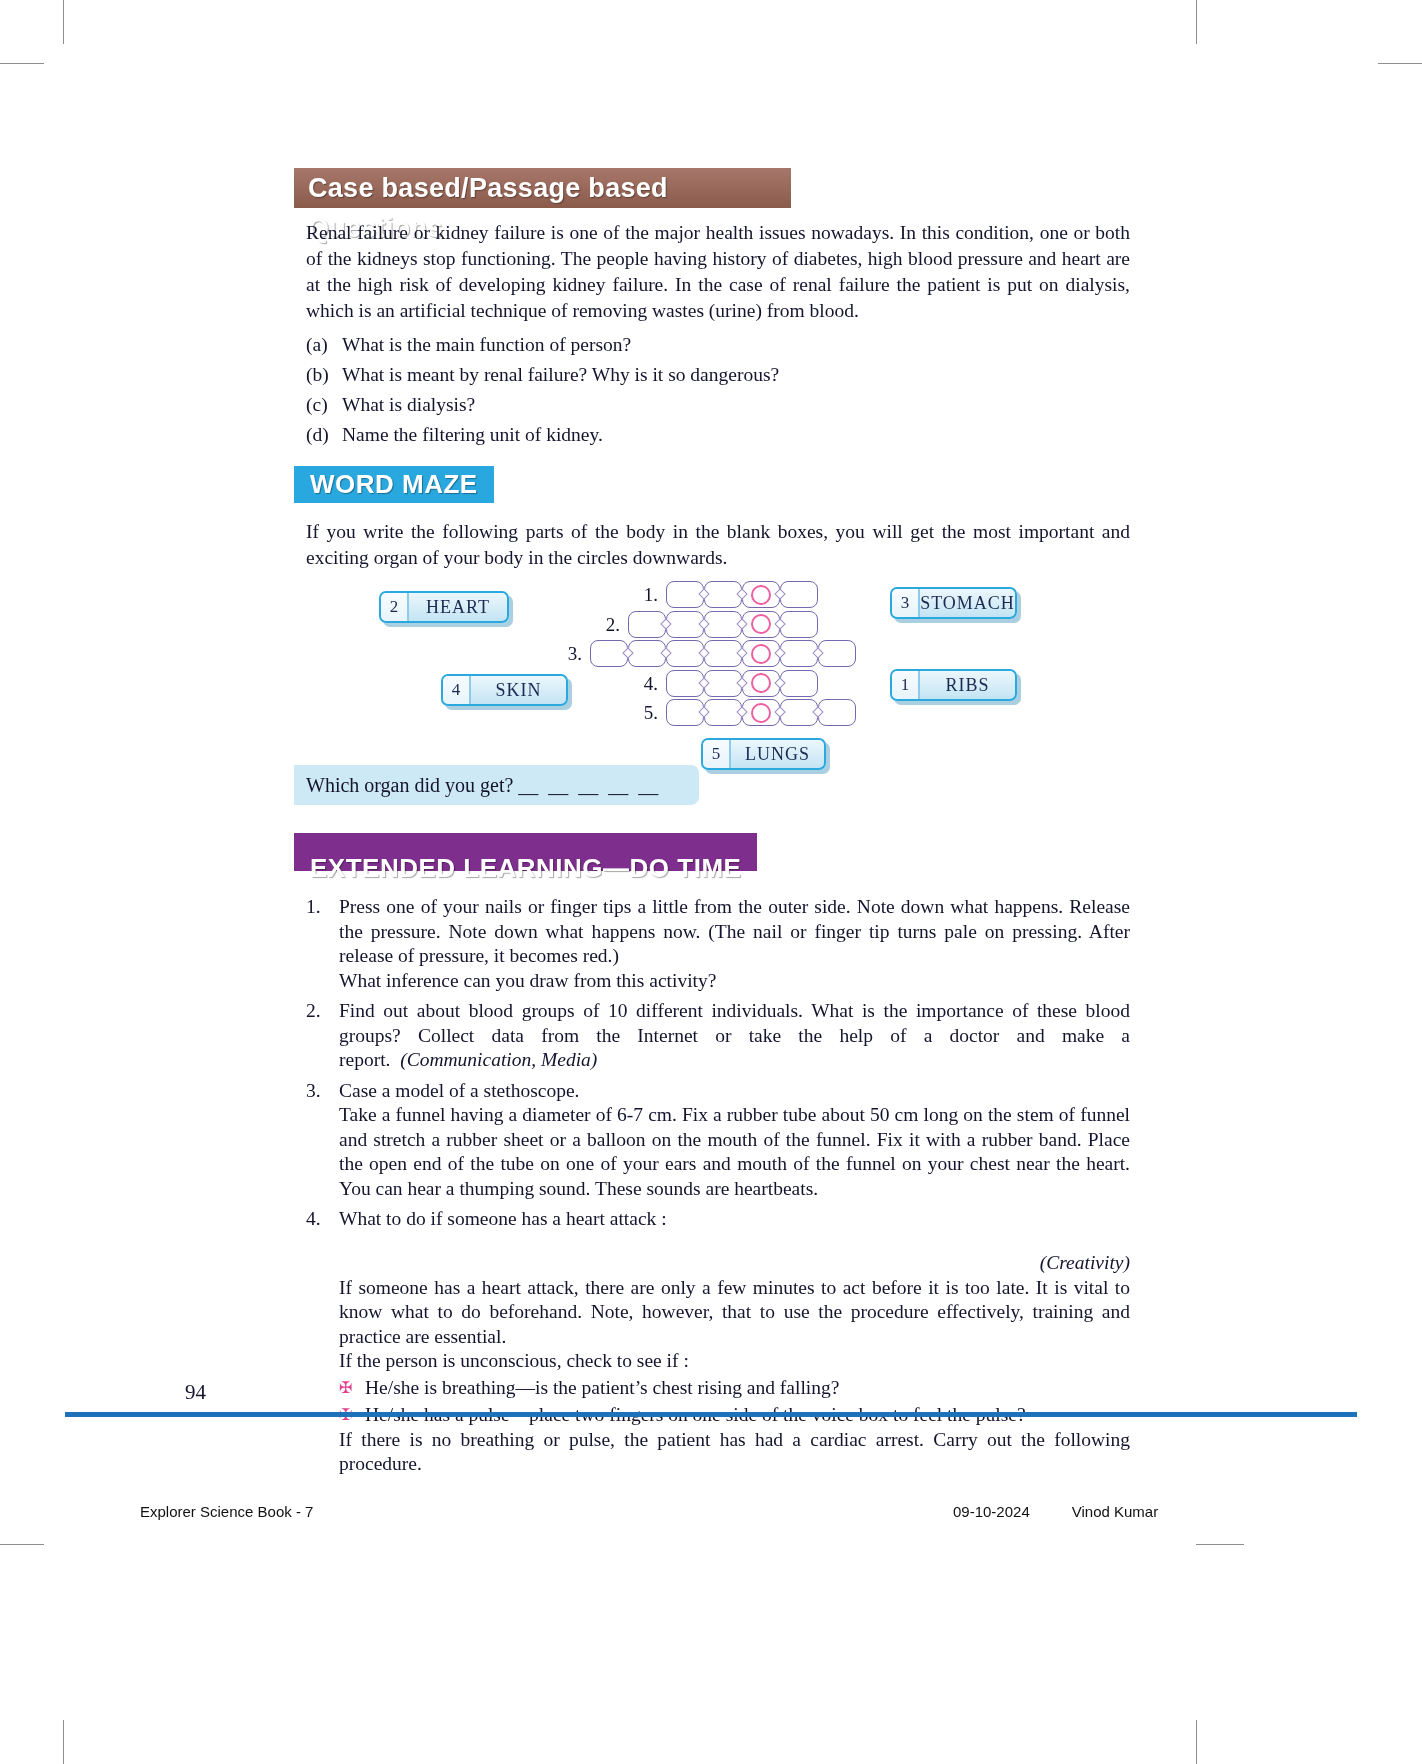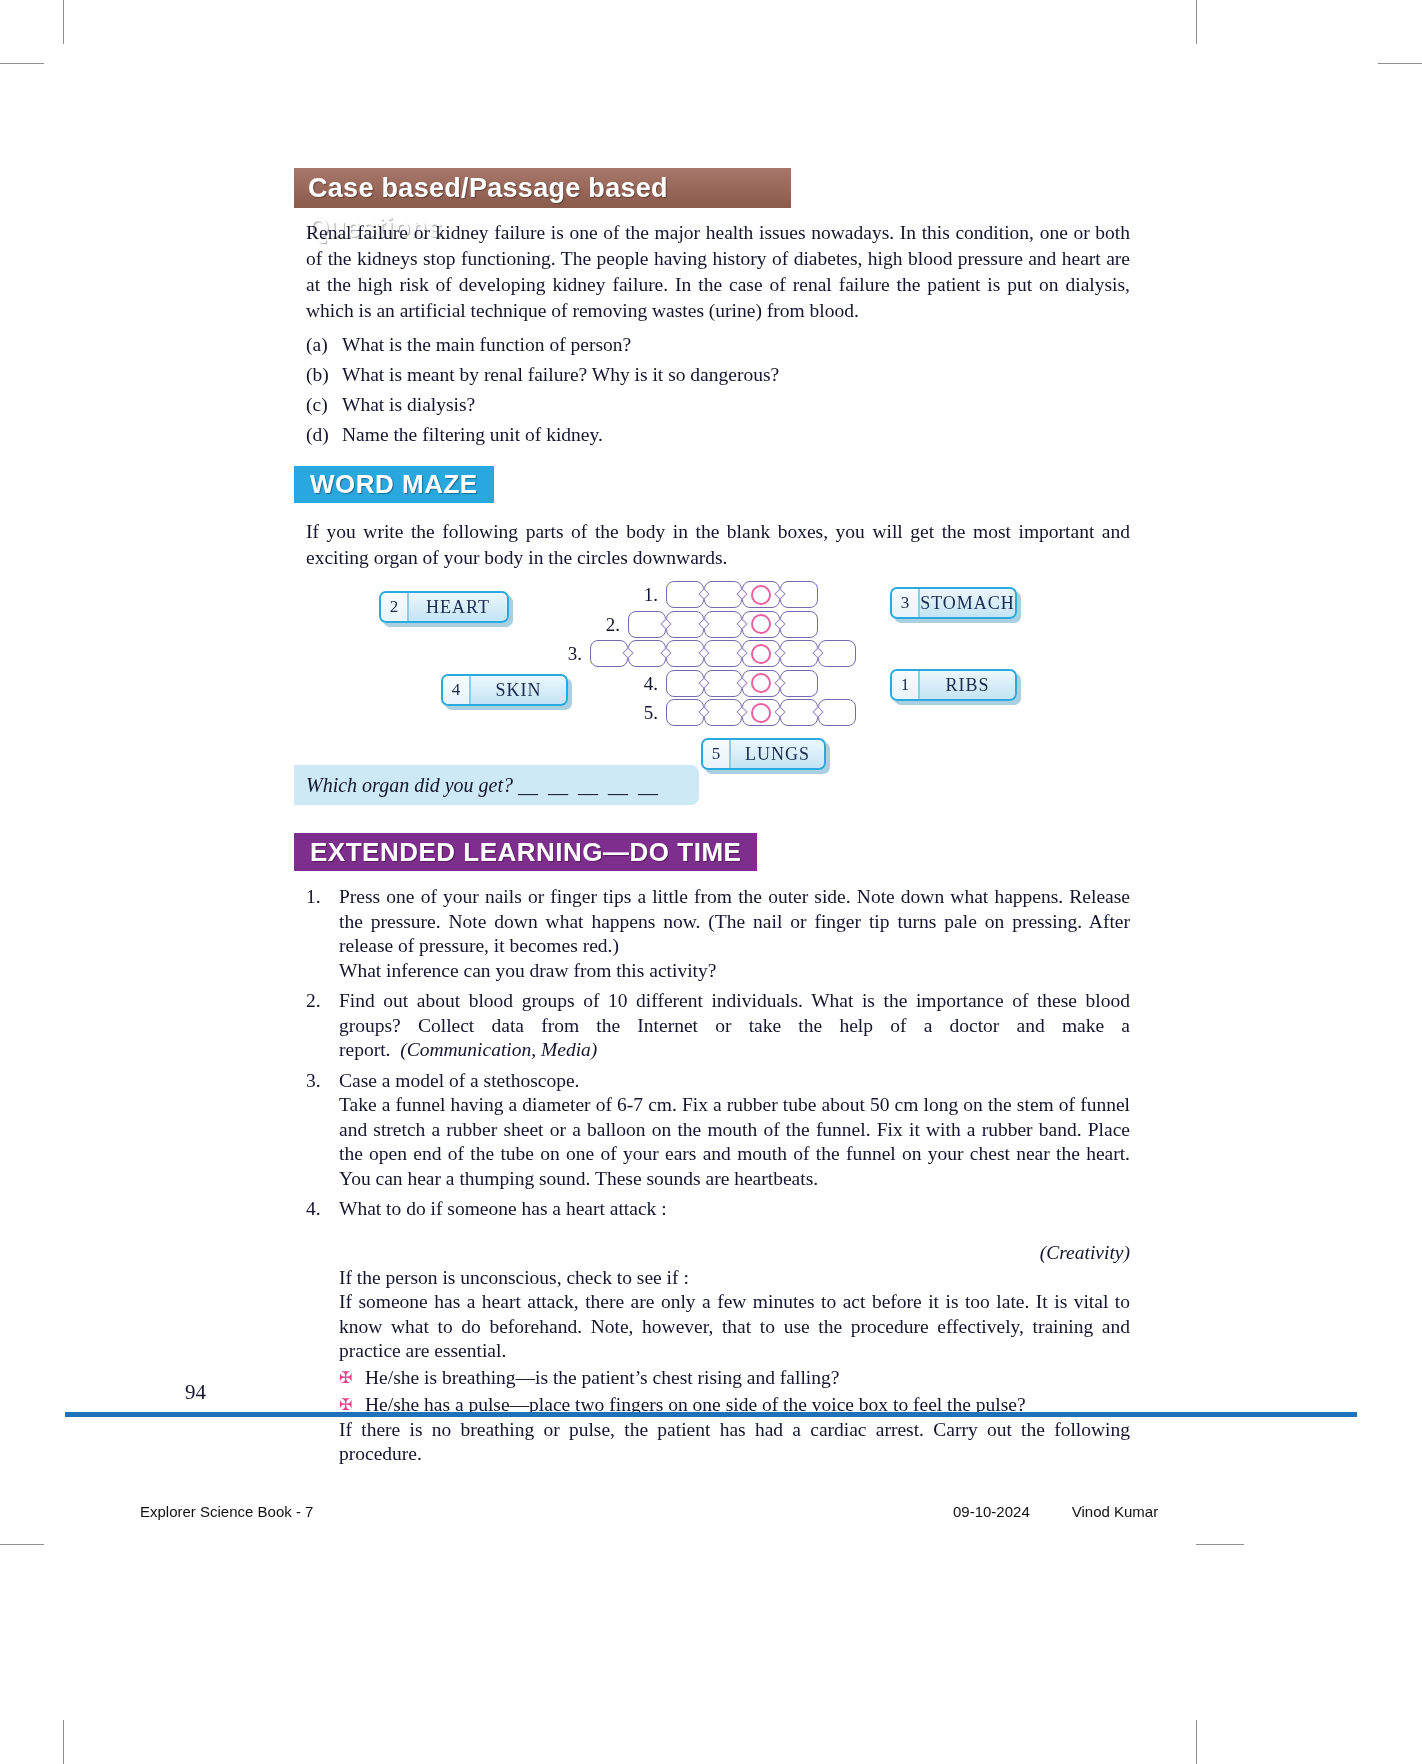--- a/index.html
+++ b/index.html
@@ -9,21 +9,21 @@
   }
   .crop{position:absolute;background:#8f8f8f;}
   .content{position:absolute;left:294px;top:168px;width:836px;}
   .pad{padding-left:12px;box-sizing:border-box;}
   .banner{color:#fff;font-family:"Liberation Sans", sans-serif;font-weight:bold;
     text-shadow:1px 1px 1px rgba(0,0,0,.35);box-sizing:border-box;}
   .banner-case{width:497px;height:40px;line-height:40px;padding-left:14px;font-size:27px;
     background:linear-gradient(180deg,#a7776b,#8a5a4b);letter-spacing:.3px;}
   .banner-maze{display:inline-block;padding:0 16px;height:37px;line-height:37px;font-size:26px;
     background:#29a8e0;margin-top:16px;letter-spacing:.5px;}
-  .banner-ext{display:inline-block;padding:0 16px;height:38px;line-height:38px;font-size:26px;
+  .banner-ext{display:inline-block;padding:16px 16px;height:38px;line-height:38px;font-size:26px;
     background:#7e2e8c;margin-top:28px;letter-spacing:.5px;}
   .body-text{font-size:19.5px;line-height:26px;text-align:justify;margin:0;}
   .intro{margin-top:12px;}
   .questions{margin-top:6px;}
   .q-row{display:flex;line-height:30px;font-size:19.5px;}
   .q-label{width:36px;flex:none;}
   .maze-intro{margin-top:16px;}
   .maze{position:relative;height:186px;margin-top:8px;width:836px;}
   .maze-grid{position:absolute;left:0;top:0;right:0;bottom:0;}
   .maze-cell{position:absolute;width:38px;height:27px;border:1.5px solid #7568ad;border-radius:8px;
@@ -32,21 +32,21 @@
   .maze-diamond{position:absolute;width:8px;height:8px;border:1px solid #9a8cc4;background:#fff;
     transform:rotate(45deg);box-sizing:border-box;z-index:2;}
   .maze-row-label{position:absolute;width:36px;text-align:right;font-size:19px;line-height:26px;}
   .word-box{position:absolute;height:32px;border:2px solid #2aa9df;border-radius:7px;
     background:linear-gradient(180deg,#ecf7fc,#c3e4f4);box-shadow:4px 4px 0 #a9cfe0;
     display:flex;align-items:stretch;box-sizing:border-box;color:#1c2a52;}
   .word-num{width:26px;display:flex;align-items:center;justify-content:center;font-size:17px;
     background:rgba(255,255,255,.6);border-right:2px solid #8ecbe8;border-radius:5px 0 0 5px;}
   .word-text{flex:1;display:flex;align-items:center;justify-content:center;font-size:18px;letter-spacing:1px;}
   .which-organ{width:405px;height:40px;background:#cde9f6;display:flex;align-items:center;
-    padding-left:12px;box-sizing:border-box;font-size:20px;border-radius:0 8px 8px 0;white-space:pre-wrap;font-style:italic;}
+    padding-left:12px;box-sizing:border-box;font-size:20px;border-radius:0 8px 8px 0;white-space:pre-wrap;}
   .ext{margin-top:14px;font-size:19.5px;line-height:24.5px;}
   .ext-item{display:flex;margin-bottom:6px;}
   .ext-num{width:33px;flex:none;}
   .ext-body{flex:1;text-align:justify;font-family:Liberation Serif, serif;}
   .ext-body p{margin:0;text-align:justify;}
   .head-row{display:flex;justify-content:space-between;}
   .credit{font-style:italic;white-space:nowrap;margin-top:44px;}
   .bullet-row{display:flex;line-height:27px;}
   .cross{width:26px;flex:none;color:#e0418e;font-size:16px;}
   .page-num{position:absolute;left:185px;top:1380px;font-size:21px;}
@@ -214,22 +214,22 @@
       </div>
     </div>
 
     <div class="ext-item">
       <span class="ext-num">4.</span>
       <div class="ext-body">
         <div class="head-row">
           <span>What to do if someone has a heart attack :</span>
           <span class="credit">(Creativity)</span>
         </div>
+        <p>If someone has a heart attack, there are only a few minutes to act before it is too late. It is vital to know what to do beforehand. Note, however, that to use the procedure effectively, training and practice are essential.</p>
         <p>If the person is unconscious, check to see if :</p>
-        <p>If someone has a heart attack, there are only a few minutes to act before it is too late. It is vital to know what to do beforehand. Note, however, that to use the procedure effectively, training and practice are essential.</p>
         <div class="bullet-row">
           <span class="cross">✠</span>
           <span>He/she is breathing—is the patient’s chest rising and falling?</span>
         </div>
         <div class="bullet-row">
           <span class="cross">✠</span>
           <span>He/she has a pulse—place two fingers on one side of the voice box to feel the pulse?</span>
         </div>
         <p>If there is no breathing or pulse, the patient has had a cardiac arrest. Carry out the following procedure.</p>
       </div>

